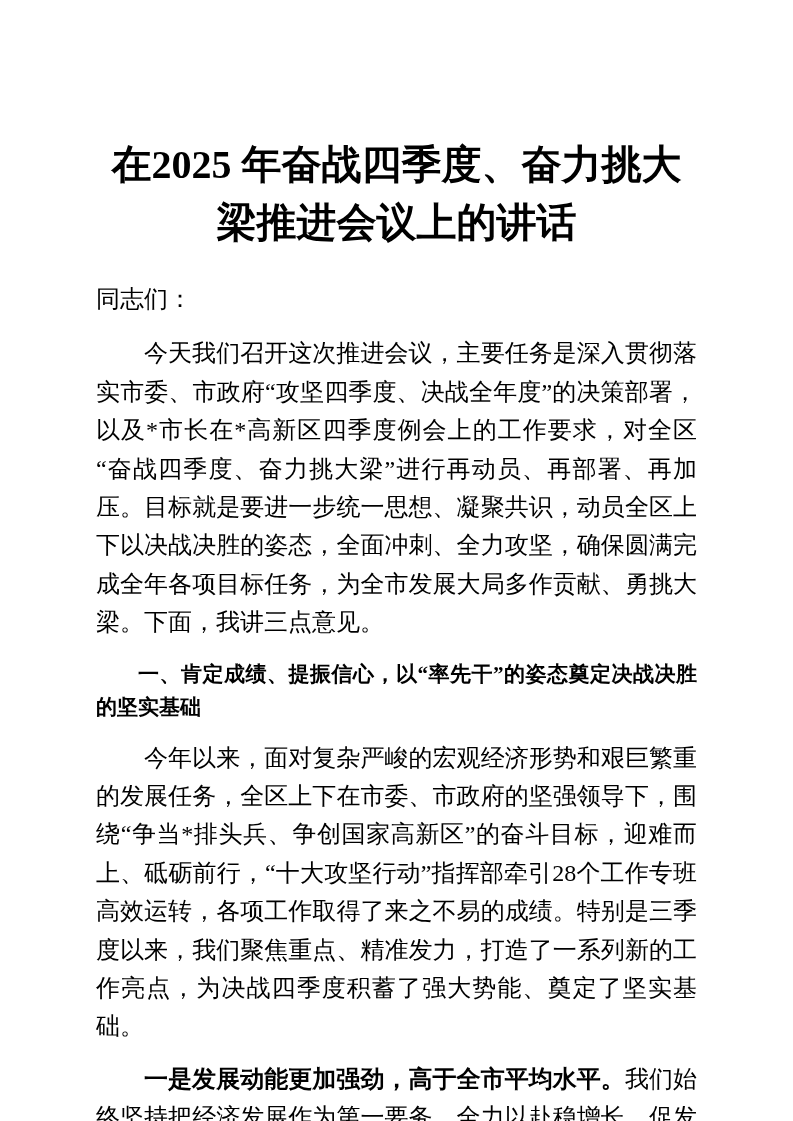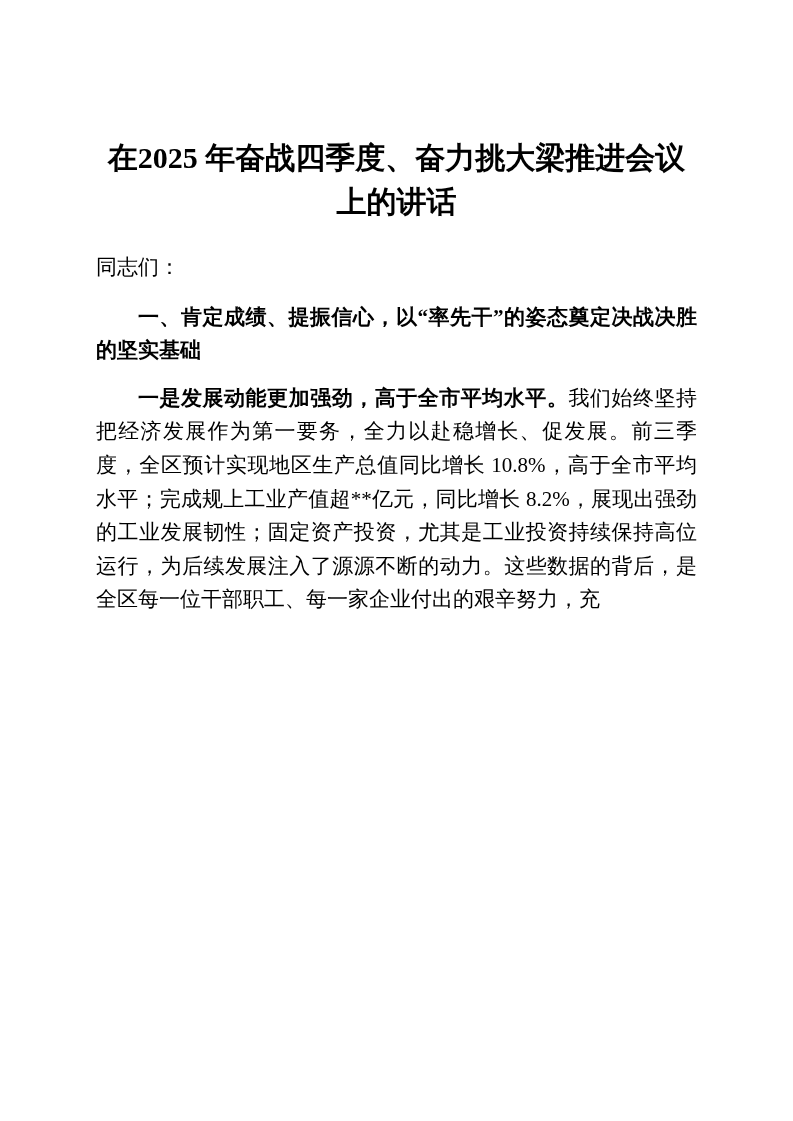--- a/index.html
+++ b/index.html
@@ -16,28 +16,28 @@
   .page {
     box-sizing: border-box;
     width: 793px;
     min-height: 1121px;
     padding: 136px 96px 120px 96px;
     background: #ffffff;
     overflow: hidden;
   }
   h1.doc-title {
     margin: 0 0 28px 0;
-    font-size: 30px;
+    font-size: 40px;
     font-weight: bold;
     line-height: 1.45;
     text-align: center;
   }
   p {
     margin: 0 0 14px 0;
-    font-size: 21px;
+    font-size: 24px;
     line-height: 1.6;
     text-align: justify;
   }
   p.salutation {
     text-indent: 0;
     margin-bottom: 16px;
   }
   p.body-para {
     text-indent: 2em;
   }
@@ -55,19 +55,21 @@
 </style>
 </head>
 <body>
 
 <div class="page">
 
   <h1 class="doc-title">在2025 年奋战四季度、奋力挑大梁推进会议上的讲话</h1>
 
   <p class="salutation">同志们：</p>
 
+  <p class="body-para">今天我们召开这次推进会议，主要任务是深入贯彻落实市委、市政府“攻坚四季度、决战全年度”的决策部署，以及*市长在*高新区四季度例会上的工作要求，对全区“奋战四季度、奋力挑大梁”进行再动员、再部署、再加压。目标就是要进一步统一思想、凝聚共识，动员全区上下以决战决胜的姿态，全面冲刺、全力攻坚，确保圆满完成全年各项目标任务，为全市发展大局多作贡献、勇挑大梁。下面，我讲三点意见。</p>
 
   <h2 class="section-heading">一、肯定成绩、提振信心，以“率先干”的姿态奠定决战决胜的坚实基础</h2>
 
+  <p class="body-para">今年以来，面对复杂严峻的宏观经济形势和艰巨繁重的发展任务，全区上下在市委、市政府的坚强领导下，围绕“争当*排头兵、争创国家高新区”的奋斗目标，迎难而上、砥砺前行，“十大攻坚行动”指挥部牵引28个工作专班高效运转，各项工作取得了来之不易的成绩。特别是三季度以来，我们聚焦重点、精准发力，打造了一系列新的工作亮点，为决战四季度积蓄了强大势能、奠定了坚实基础。</p>
 
   <p class="body-para"><span class="bold-lead">一是发展动能更加强劲，高于全市平均水平。</span><span>我们始终坚持把经济发展作为第一要务，全力以赴稳增长、促发展。前三季度，全区预计实现地区生产总值同比增长 10.8%，高于全市平均水平；完成规上工业产值超**亿元，同比增长 8.2%，展现出强劲的工业发展韧性；固定资产投资，尤其是工业投资持续保持高位运行，为后续发展注入了源源不断的动力。这些数据的背后，是全区每一位干部职工、每一家企业付出的艰辛努力，充</span></p>
 
 </div>
 
 </body></html>

